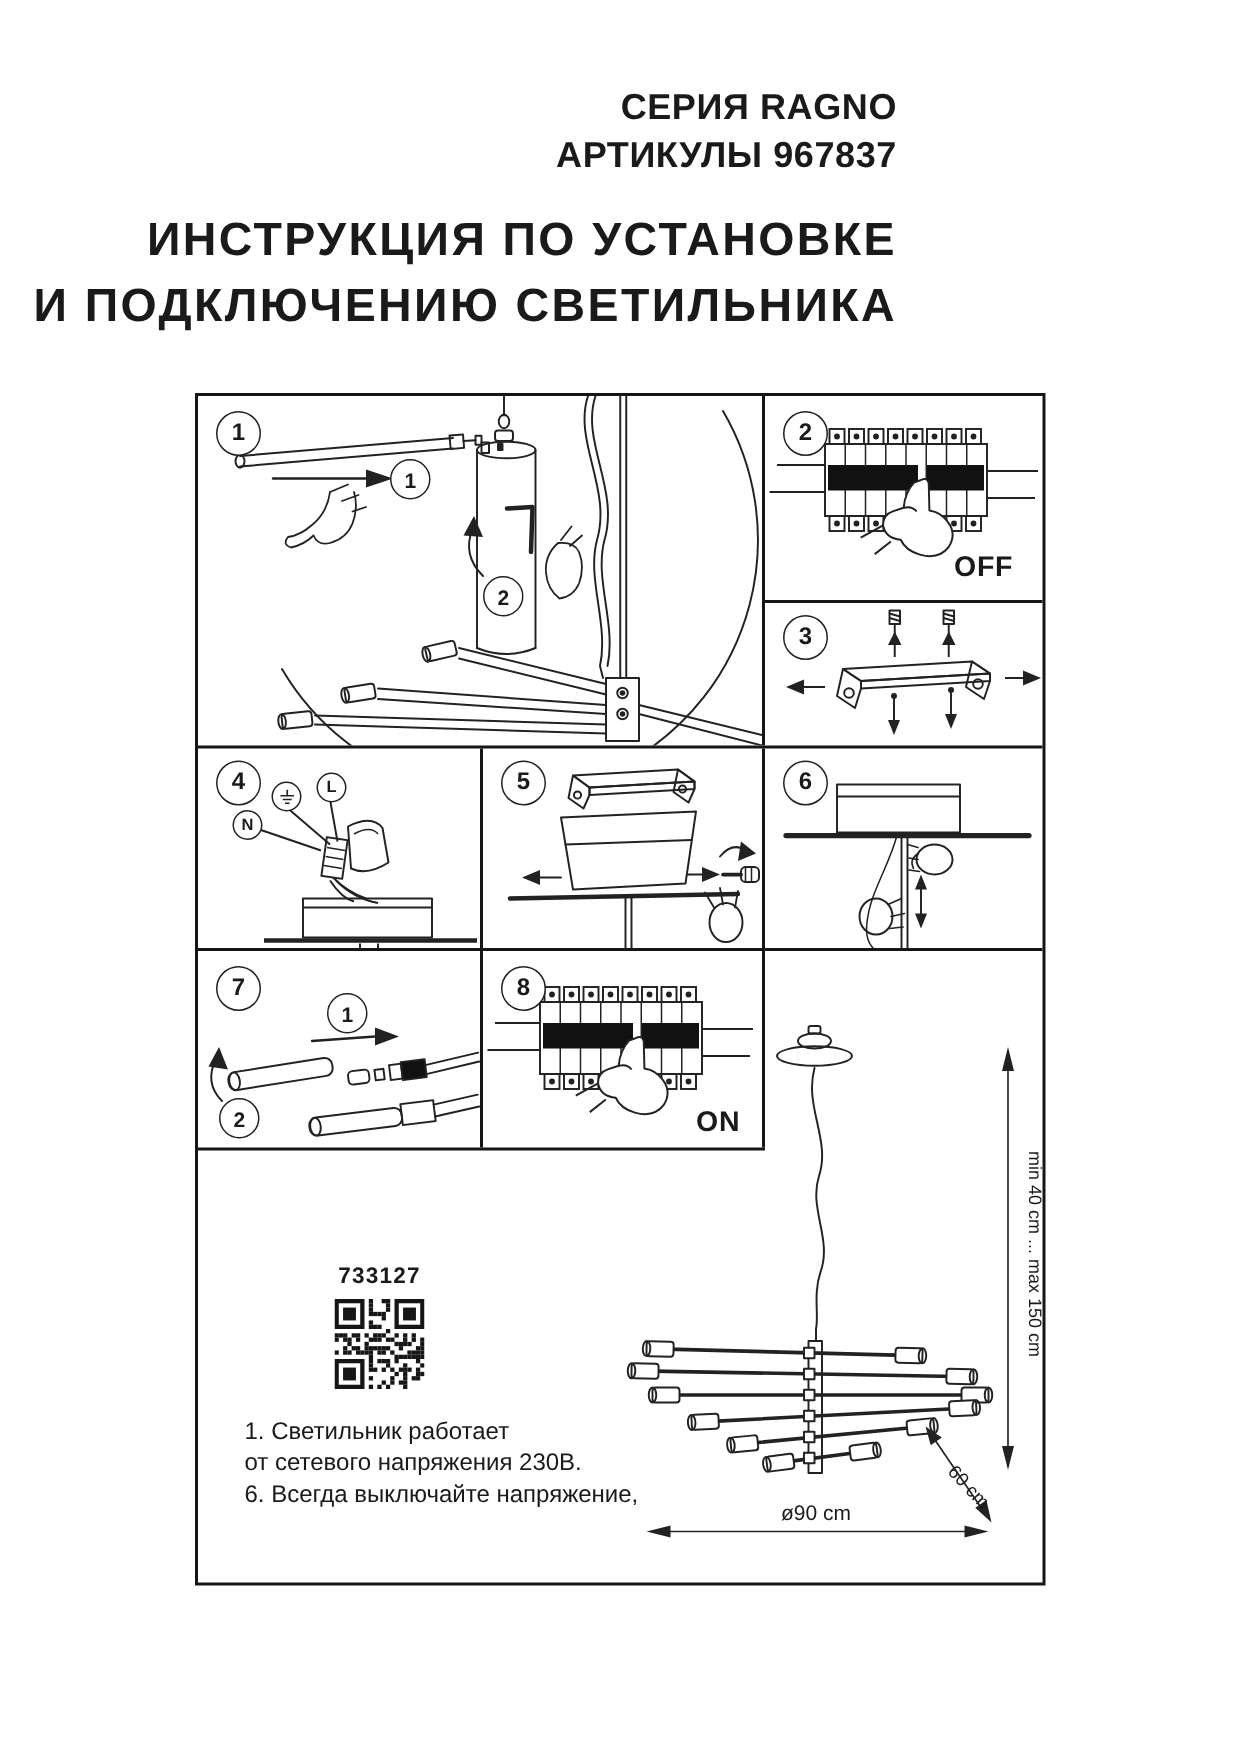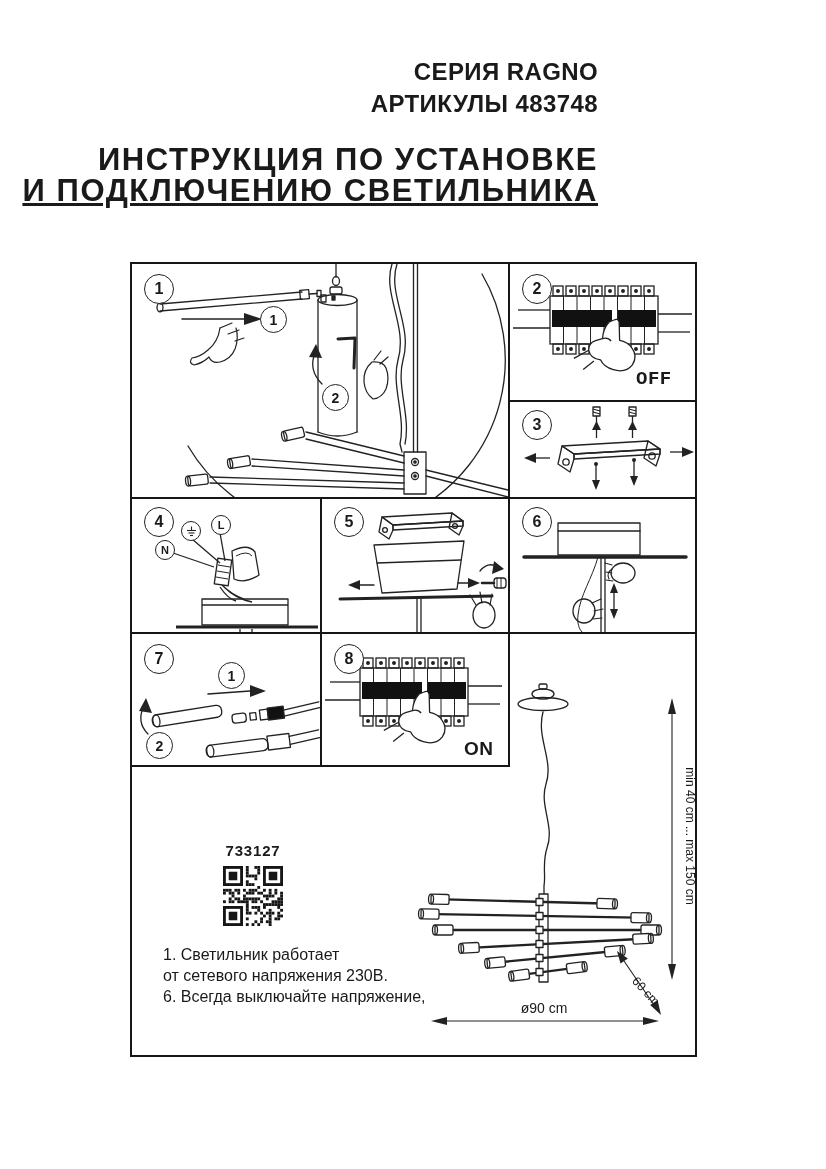--- a/index.html
+++ b/index.html
@@ -36,23 +36,23 @@
   .dim-d{left:201px;top:350px;width:54px;height:16px;transform:rotate(47deg);font-size:12.5px;}
   .dim-dia{left:87px;top:366px;width:80px;font-size:14px;}
 </style>
 </head>
 <body>
 
 <div class="page">
 
   <div class="hdr">
     <div class="hdr-line">СЕРИЯ RAGNO</div>
-    <div class="hdr-line">АРТИКУЛЫ 483748</div>
+    <div class="hdr-line">АРТИКУЛЫ 967837</div>
     <div class="hdr-title">ИНСТРУКЦИЯ ПО УСТАНОВКЕ</div>
-    <div class="hdr-title" style="margin-top:3px;text-decoration:underline;">И ПОДКЛЮЧЕНИЮ СВЕТИЛЬНИКА</div>
+    <div class="hdr-title" style="margin-top:16px;">И ПОДКЛЮЧЕНИЮ СВЕТИЛЬНИКА</div>
   </div>
 
   <div class="grid">
 
     <div class="gline" style="left:376px;top:0;width:2px;height:233px;"></div>
     <div class="gline" style="left:376px;top:136px;width:187px;height:2px;"></div>
     <div class="gline" style="left:0;top:233px;width:563px;height:2px;"></div>
     <div class="gline" style="left:188px;top:235px;width:2px;height:133px;"></div>
     <div class="gline" style="left:376px;top:235px;width:2px;height:133px;"></div>
     <div class="gline" style="left:0;top:368px;width:563px;height:2px;"></div>
@@ -115,21 +115,21 @@
               <rect x="56" y="211" width="20" height="10" rx="2"></rect>
               <ellipse cx="56" cy="216" rx="2.5" ry="5"></ellipse>
             </g>
           <path d="M294,206 L376,226 M294,212 L376,233"></path>
         </g>
       </svg>
     </div>
 
     <div class="panel" style="left:378px;top:0;width:185px;height:136px;">
       <div class="badge" style="left:12px;top:10px;">2</div>
-      <div class="state" style="left:126px;top:104px;font-family:Liberation Mono, monospace;">OFF</div>
+      <div class="state" style="left:126px;top:104px;">OFF</div>
       <svg viewBox="0 0 185 136" width="185" height="136">
         <g fill="none" stroke="#222" stroke-width="1.3">
           <line x1="8" y1="46" x2="40" y2="46"></line>
             <line x1="3" y1="64" x2="40" y2="64"></line>
           <line x1="148" y1="50" x2="182" y2="50"></line>
             <line x1="148" y1="68" x2="180" y2="68"></line>
           <rect x="40" y="32" width="108" height="48" fill="#fff"></rect>
           <g>
             <rect x="43" y="22" width="10" height="10"></rect>
               <rect x="56" y="22" width="10" height="10"></rect>

